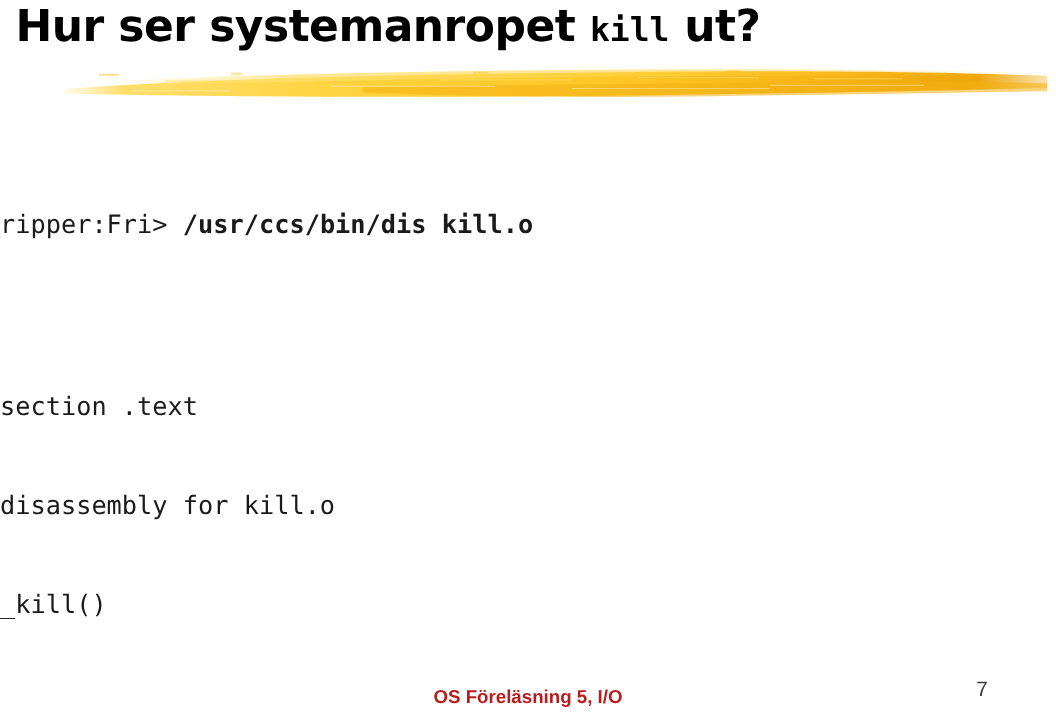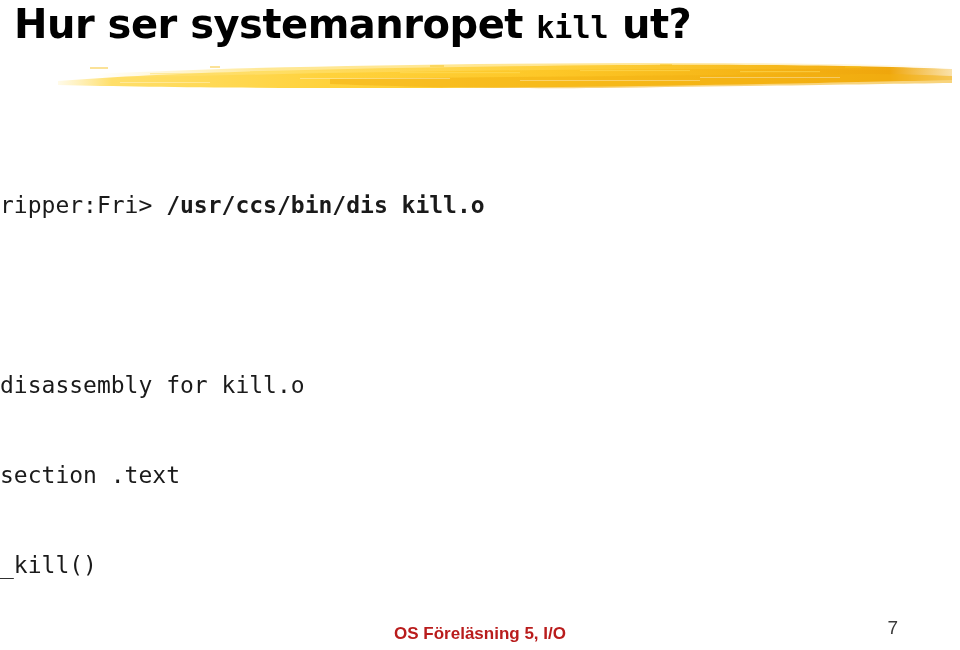--- a/index.html
+++ b/index.html
@@ -59,21 +59,21 @@
     font-family: "DejaVu Sans Mono", monospace;
     font-size: 23px;
     line-height: 30px;
     color: #1a1a1a;
     white-space: pre;
   }
   .term-line {
     height: 30px;
     white-space: pre;
   }
-  .term-line.cmd-line { margin-bottom: 30px; }
+  .term-line.cmd-line { margin-bottom: 15px; }
   .bold { font-weight: bold; }
 
   
   .footer {
     position: absolute;
     left: 0;
     bottom: 8px;
     width: 960px;
     height: 28px;
   }
@@ -151,22 +151,22 @@
       <rect x="845" y="11" width="16" height="2"></rect>
     </g>
   </svg>
 </div>
 
 <div class="terminal">
 
   <div class="term-line cmd-line"><span>ripper:Fri&gt; </span><span class="bold">/usr/ccs/bin/dis kill.o</span></div>
 
 
+  <div class="term-line">section .text</div>
   <div class="term-line">disassembly for kill.o</div>
-  <div class="term-line">section .text</div>
   <div class="term-line">_kill()</div>
   
 
   
 
   
 
 </div>
 
 <div class="footer">

